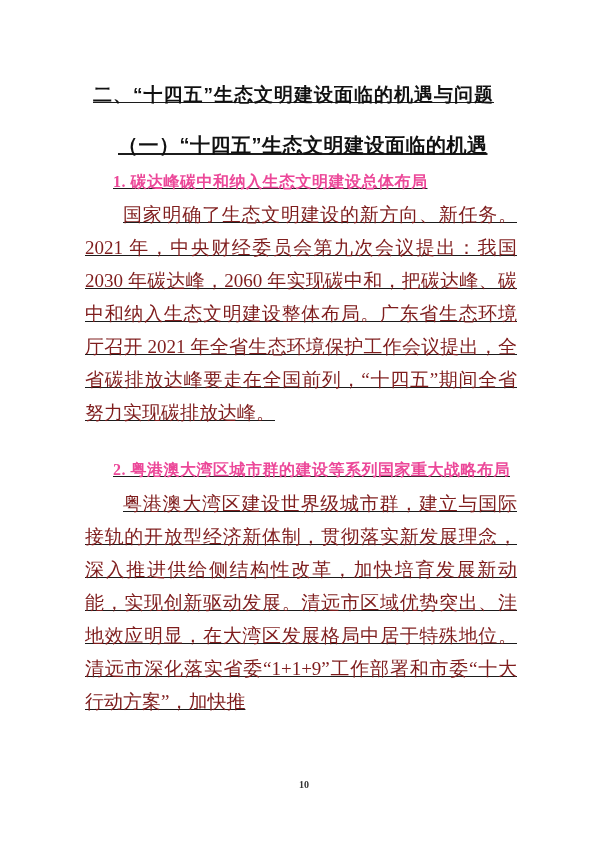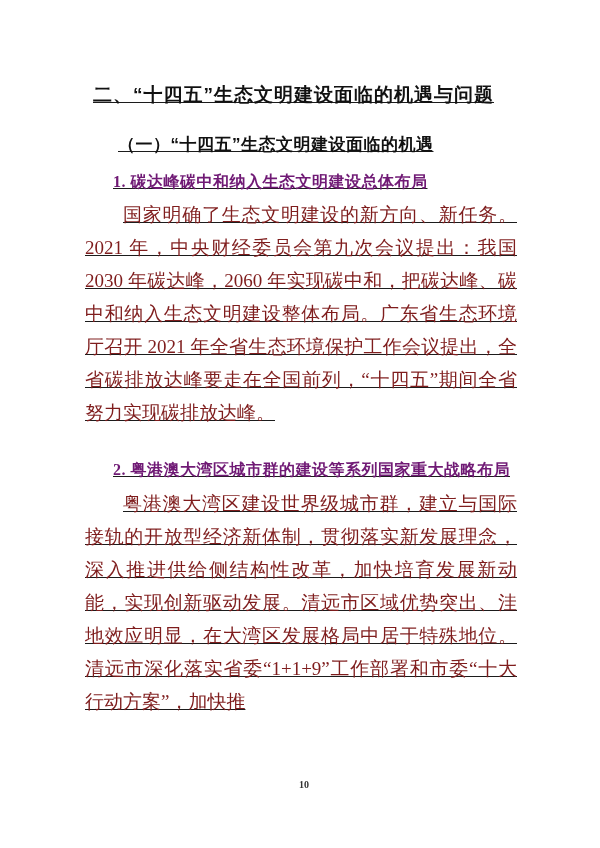--- a/index.html
+++ b/index.html
@@ -24,34 +24,34 @@
     font-size: 19px;
     line-height: 24px;
     letter-spacing: 1px;
     color: #111111;
   }
 
   .section-heading {
     margin: 27px 0 0 33px;
     font-family: "Liberation Sans", "DejaVu Sans", sans-serif;
     font-weight: 700;
-    font-size: 17px;
+    font-size: 20px;
     line-height: 22px;
     letter-spacing: 0.5px;
     color: #111111;
   }
 
   .subsection-heading {
     margin: 16px 0 6px 28px;
     font-family: "Liberation Serif", "DejaVu Serif", serif;
     font-weight: 700;
     font-size: 16px;
     line-height: 20px;
     letter-spacing: 0.5px;
-    color: #701a75;
+    color: #ec4899;
   }
 
   .subsection-heading.second {
     margin-top: 31px;
     margin-bottom: 7px;
   }
 
   .body-para {
     margin: 0;
     font-family: "Liberation Serif", "DejaVu Serif", serif;

